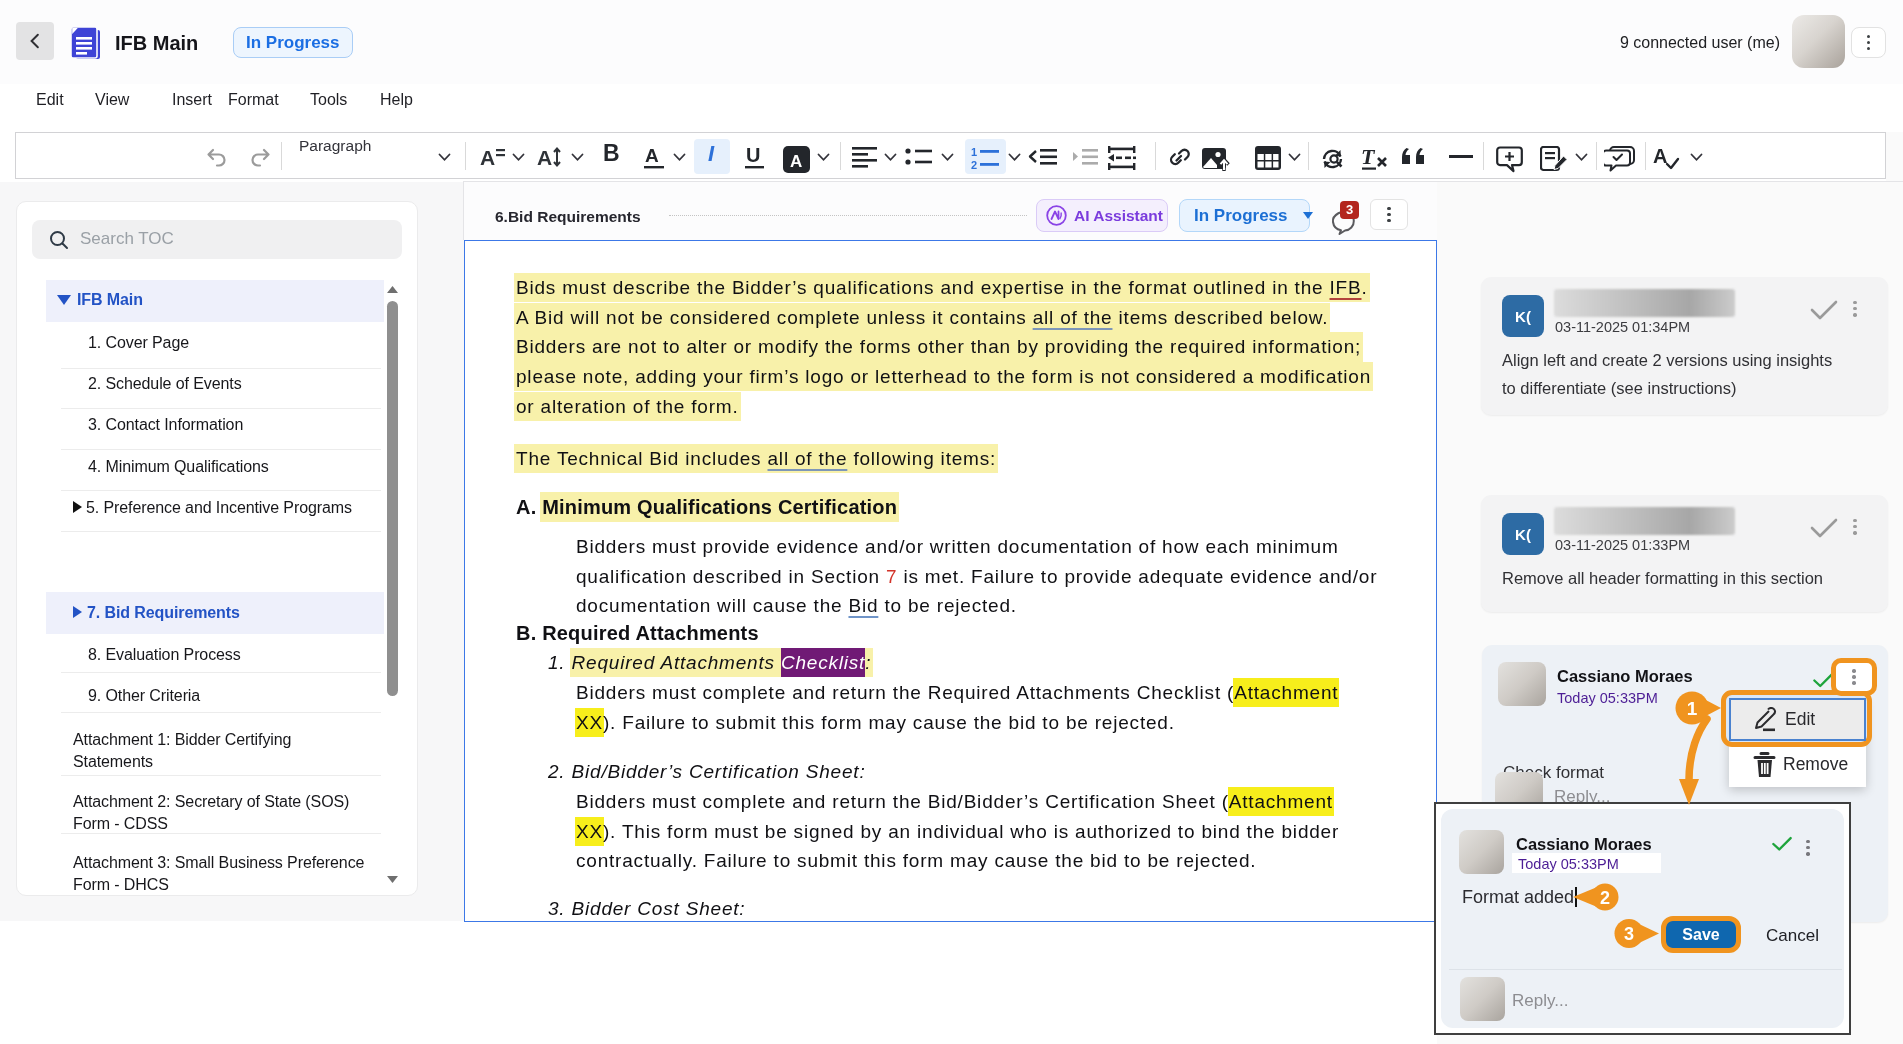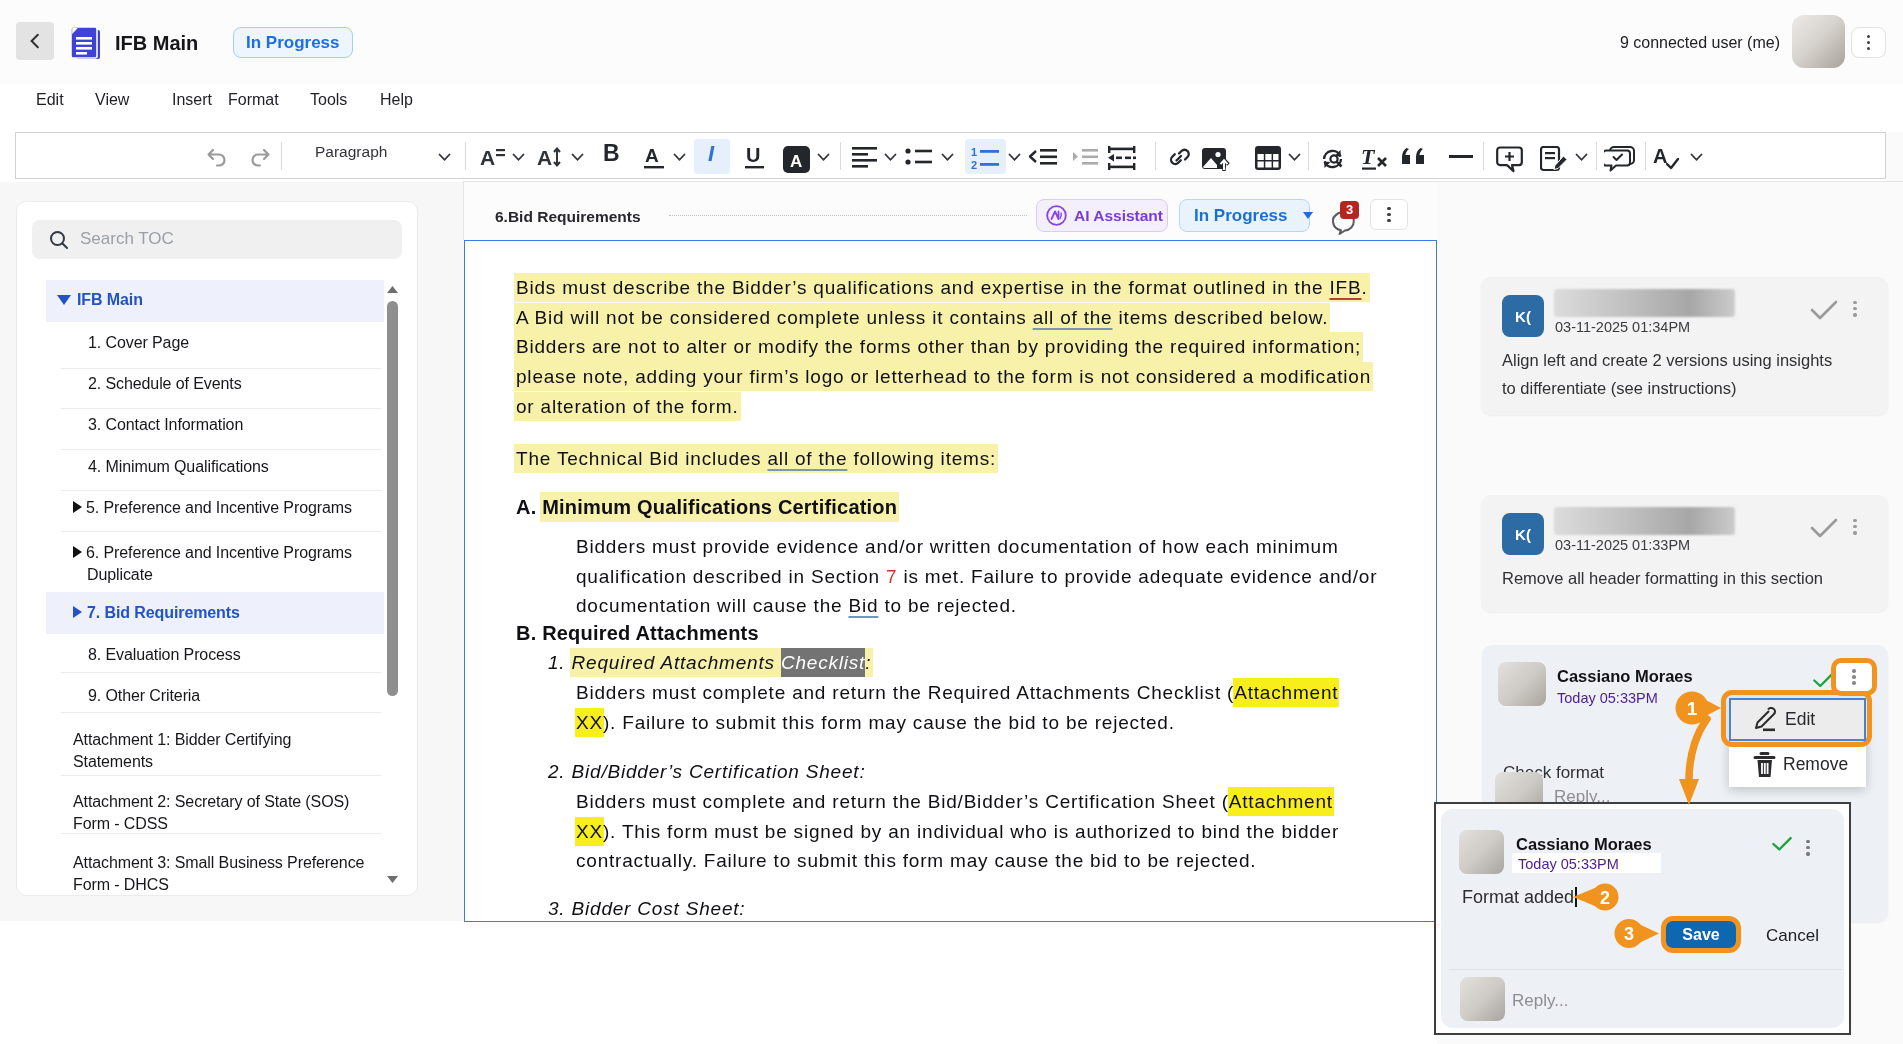--- a/index.html
+++ b/index.html
@@ -64,21 +64,21 @@
     color:#fff; font-size:13px; font-weight:700; text-align:center; line-height:18px; }
   #hdrkebab { left:906px; top:17px; width:38px; height:31px; border:1px solid #e3e3e3; border-radius:6px;
     background:#fff; display:flex; align-items:center; justify-content:center; }
 
   
   #docpage { left:464px; top:240px; width:973px; height:682px; background:#fff;
     border:1px solid #3c78e7; overflow:hidden; }
   .dl { position:absolute; font-size:19px; line-height:29.7px; color:#101014; white-space:nowrap; letter-spacing:0.8px; }
   .hl { background:#f8f1aa; padding:4.2px 2px; margin:0 -2px; }
   .hly { background:#f7ee1b; padding:4.2px 1px; margin:0 -1px; }
-  .sel { background:#737373; color:#fff; padding:4.2px 0; }
+  .sel { background:#701a75; color:#fff; padding:4.2px 0; }
   .bold { font-weight:700; letter-spacing:0.2px; }
   .ital { font-style:italic; }
   .un { text-decoration:underline; text-underline-offset:3.5px; text-decoration-thickness:2px; }
   .red { color:#d2342a; }
 
   
   #rightpanel { left:1437px; top:181px; width:466px; height:863px; background:#fafafa; border-top:1px solid #e4e4e7; }
   .card { position:absolute; border-radius:10px; box-shadow:0 1px 2px rgba(0,0,0,0.06); }
   .cavatar { position:absolute; border-radius:8px; }
   .blurgrad { background:linear-gradient(135deg,#e3e1de 0%,#cfcbc6 50%,#a9a49e 100%); }
@@ -147,21 +147,21 @@
 <div class="abs" id="toolbar"></div>
 <div id="toolbaricons">
 
   <svg class="ticon" style="left:205px;" width="24" height="22" viewBox="0 0 24 22">
       <path d="M8 4 L3.5 8.5 L8 13 M3.5 8.5 H14 a5.5 5.5 0 0 1 0 11 H12" stroke="#9b9b9b" stroke-width="2.2" fill="none" stroke-linecap="round" stroke-linejoin="round"></path>
     </svg>
   <svg class="ticon" style="left:248px;" width="24" height="22" viewBox="0 0 24 22">
       <path d="M16 4 L20.5 8.5 L16 13 M20.5 8.5 H10 a5.5 5.5 0 0 0 0 11 H12" stroke="#9b9b9b" stroke-width="2.2" fill="none" stroke-linecap="round" stroke-linejoin="round"></path>
     </svg>
   <div class="tdiv" style="left:281px;"></div>
-  <span class="abs" style="left:299px; top:143px; font-size:15.5px; color:#33333a;margin-left:16px;">Paragraph</span>
+  <span class="abs" style="left:299px; top:137px; font-size:15.5px; color:#33333a;">Paragraph</span>
   <svg class="tchev" style="left:438px;" width="13" height="9" viewBox="0 0 13 9">
       <path d="M1.5 1.5 L6.5 6.8 L11.5 1.5" stroke="#33333a" stroke-width="1.8" fill="none" stroke-linecap="round"></path>
     </svg>
   <div class="tdiv" style="left:465px;"></div>
 
   <svg class="ticon" style="left:480px;" width="26" height="22" viewBox="0 0 26 22">
       <text x="0" y="19" font-size="21" font-weight="700" fill="#2f3338" font-family="Liberation Sans">A</text>
       <rect x="16" y="3" width="9" height="2.2" fill="#2f3338"></rect>
       <rect x="16" y="8" width="9" height="2.2" fill="#2f3338"></rect>
     </svg>
@@ -365,21 +365,20 @@
   <div class="trow" style="left:72px; top:154px;">1. Cover Page</div>
   <div class="tsep" style="top:188px;"></div>
   <div class="trow" style="left:72px; top:195px;">2. Schedule of Events</div>
   <div class="tsep" style="top:228px;"></div>
   <div class="trow" style="left:72px; top:236px;">3. Contact Information</div>
   <div class="tsep" style="top:269px;"></div>
   <div class="trow" style="left:72px; top:278px;">4. Minimum Qualifications</div>
   <div class="tsep" style="top:310px;"></div>
   <div class="trow" style="left:57px; top:319px;"><span class="tri-r" style="margin-right:4px;"></span>5. Preference and Incentive Programs</div>
   <div class="tsep" style="top:351px;"></div>
-  <div class="trow" style="left:57px; top:362px; line-height:21.5px;"><span class="tri-r" style="margin-right:4px;"></span>6. Preference and Incentive Programs<br><span style="margin-left:14px;">Duplicate</span></div>
   <div class="thl" style="top:412px; height:42px;"></div>
   <div class="trow tblue" style="left:57px; top:424px;"><span style="display:inline-block; width:0; height:0; border-top:6px solid transparent; border-bottom:6px solid transparent; border-left:9px solid #2353c5; margin-right:5px;"></span>7. Bid Requirements</div>
   <div class="trow" style="left:72px; top:466px;">8. Evaluation Process</div>
   <div class="tsep" style="top:492px;"></div>
   <div class="trow" style="left:72px; top:507px;">9. Other Criteria</div>
   <div class="tsep" style="top:532px;"></div>
   <div class="trow" style="left:57px; top:549px; line-height:21.5px;">Attachment 1: Bidder Certifying<br>Statements</div>
   <div class="tsep" style="top:595px;"></div>
   <div class="trow" style="left:57px; top:611px; line-height:21.5px;">Attachment 2: Secretary of State (SOS)<br>Form - CDSS</div>
   <div class="tsep" style="top:653px;"></div>

